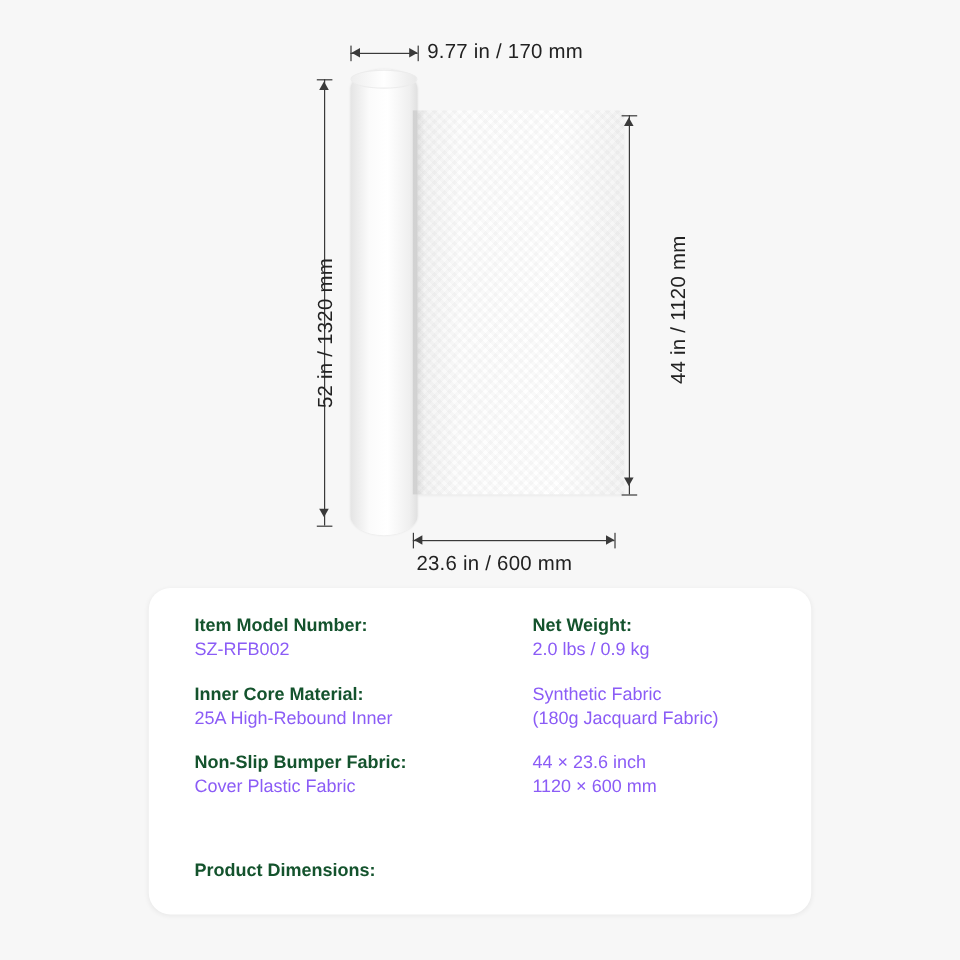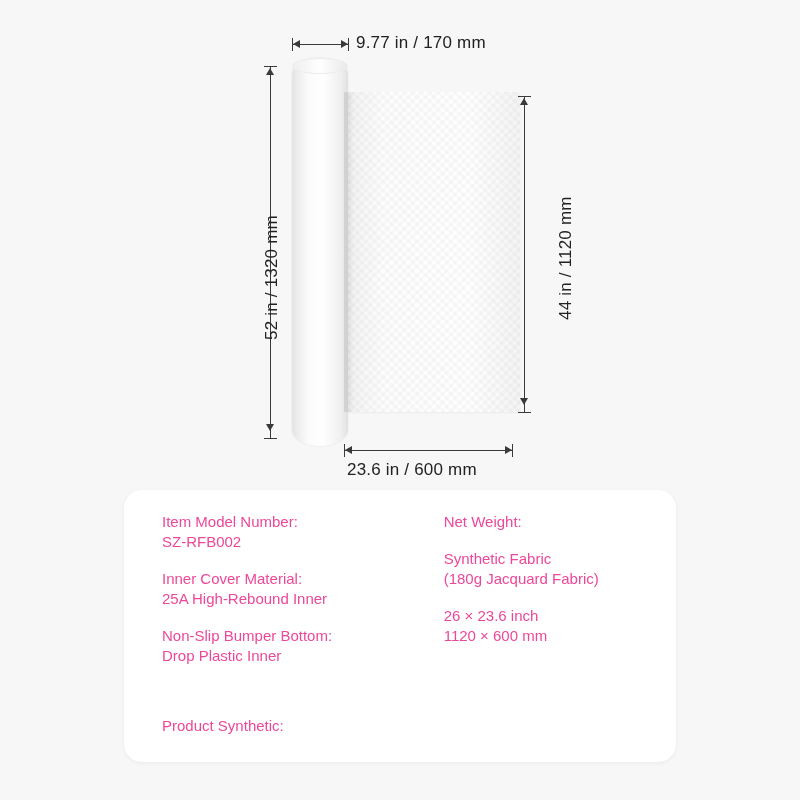--- a/index.html
+++ b/index.html
@@ -114,26 +114,27 @@
     top: 22px;
     width: 500px;
     display: flex;
     gap: 0;
   }
   .spec-col { width: 250px; }
   .spec-col.right { padding-left: 38px; box-sizing: border-box; width: 262px; }
   .spec-item { margin-bottom: 17px; }
   .spec-label {
     font-size: 15px;
-    color: #ec4899;
+    color: #14532d;
     line-height: 20px;
+    font-weight: bold;
   }
   .spec-value {
     font-size: 15px;
-    color: #ec4899;
+    color: #8b5cf6;
     line-height: 20px;
     white-space: pre-line;
   }
   .spec-wide {
     position: absolute;
     left: 38px;
     bottom: 26px;
   }
 </style>
 </head>
@@ -177,40 +178,41 @@
 
 <div id="spec-card">
   <div class="spec-grid">
 
     <div class="spec-col left">
       <div class="spec-item">
         <div class="spec-label">Item Model Number:</div>
         <div class="spec-value">SZ-RFB002</div>
       </div>
       <div class="spec-item">
-        <div class="spec-label">Inner Cover Material:</div>
+        <div class="spec-label">Inner Core Material:</div>
         <div class="spec-value">25A High-Rebound Inner</div>
       </div>
       <div class="spec-item">
-        <div class="spec-label">Non-Slip Bumper Bottom:</div>
-        <div class="spec-value">Drop Plastic Inner</div>
+        <div class="spec-label">Non-Slip Bumper Fabric:</div>
+        <div class="spec-value">Cover Plastic Fabric</div>
       </div>
     </div>
 
     <div class="spec-col right">
       <div class="spec-item">
         <div class="spec-label">Net Weight:</div>
+        <div class="spec-value">2.0 lbs / 0.9 kg</div>
       </div>
       <div class="spec-item">
         <div class="spec-value">Synthetic Fabric
 (180g Jacquard Fabric)</div>
       </div>
       <div class="spec-item">
-        <div class="spec-value">26 × 23.6 inch
+        <div class="spec-value">44 × 23.6 inch
 1120 × 600 mm</div>
       </div>
     </div>
   </div>
 
   <div class="spec-wide">
-    <div class="spec-label">Product Synthetic:</div>
+    <div class="spec-label">Product Dimensions:</div>
   </div>
 </div>
 
 </body></html>

